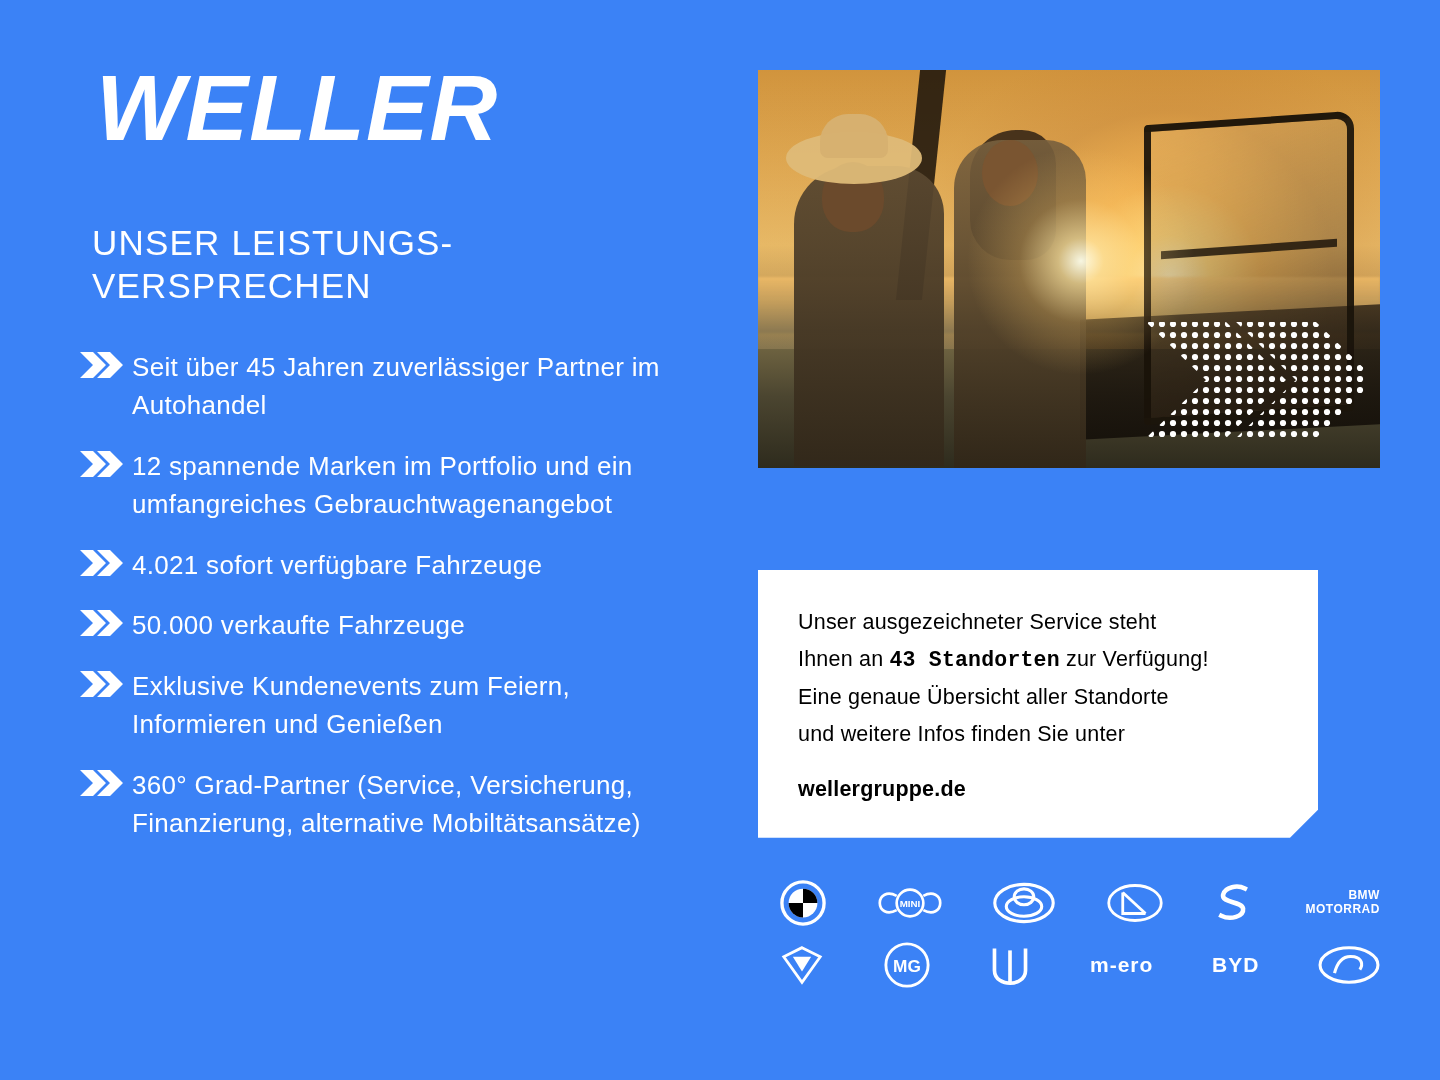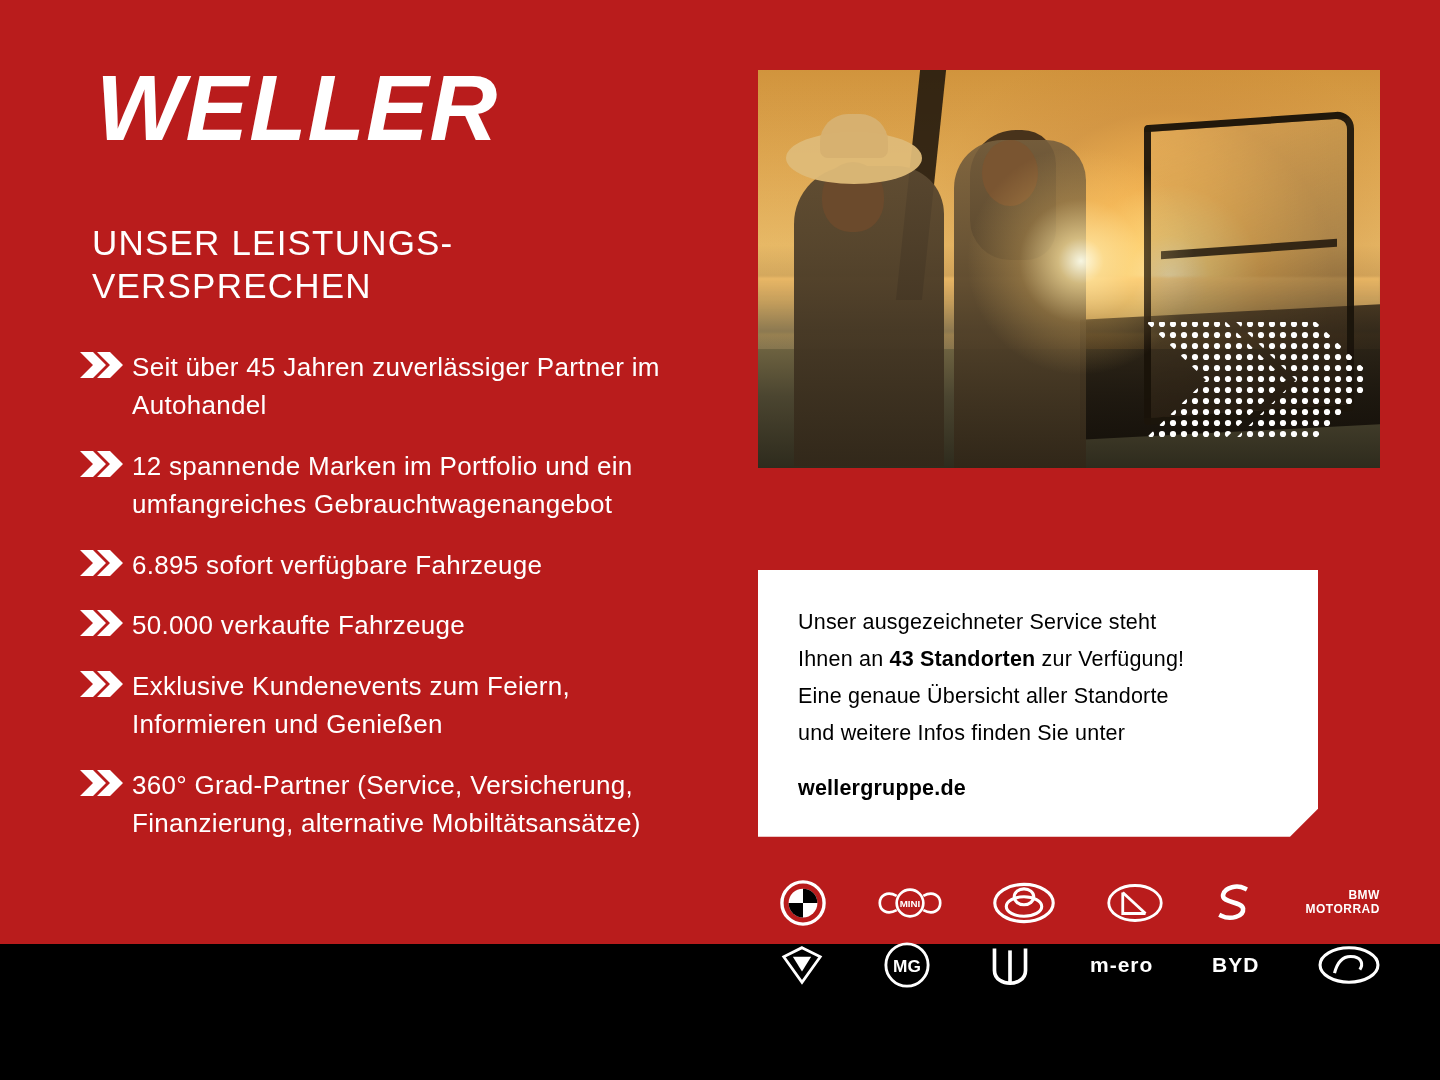--- a/index.html
+++ b/index.html
@@ -6,22 +6,22 @@
   html, body {
     width: 1440px;
     height: 1080px;
     background: #000000;
     font-family: "Liberation Sans", sans-serif;
     overflow: hidden;
   }
   .page {
     position: relative;
     width: 1440px;
-    height: 944px;
-    background: #b91c1c;
+    height: 1080px;
+    background: #3b82f6;
   }
 
   
   .left {
     position: absolute;
     left: 0; top: 0;
     width: 760px;
     height: 1080px;
   }
 
@@ -226,21 +226,21 @@
     background: #ffffff;
     color: #000;
     padding: 34px 34px 30px 40px;
     clip-path: polygon(0 0, 100% 0, 100% calc(100% - 28px), calc(100% - 28px) 100%, 0 100%);
   }
   .service-card p {
     font-size: 21.5px;
     line-height: 1.72;
     letter-spacing: 0.2px;
   }
-  .service-card b { font-weight: 700; }
+  .service-card b { font-weight: 700; font-family: Liberation Mono, monospace; }
   .service-card .url { font-weight: 700; display: inline-block; margin-top: 18px; }
 
   
   .brands {
     position: absolute;
     left: 40px;
     top: 872px;
     width: 600px;
   }
   .brand-row {
@@ -300,21 +300,21 @@
           </span>
           <span class="txt">12 spannende Marken im Portfolio und ein umfangreiches Gebrauchtwagenangebot</span>
         </div>
         <div class="promise">
           <span class="chev">
             <svg width="46" height="26" viewBox="0 0 46 26" aria-hidden="true">
               <polygon points="0,0 13,0 26,13 13,26 0,26 13,13" fill="#ffffff"></polygon>
               <polygon points="17,0 30,0 43,13 30,26 17,26 30,13" fill="#ffffff"></polygon>
             </svg>
           </span>
-          <span class="txt">6.895 sofort verfügbare Fahrzeuge</span>
+          <span class="txt">4.021 sofort verfügbare Fahrzeuge</span>
         </div>
         <div class="promise">
           <span class="chev">
             <svg width="46" height="26" viewBox="0 0 46 26" aria-hidden="true">
               <polygon points="0,0 13,0 26,13 13,26 0,26 13,13" fill="#ffffff"></polygon>
               <polygon points="17,0 30,0 43,13 30,26 17,26 30,13" fill="#ffffff"></polygon>
             </svg>
           </span>
           <span class="txt">50.000 verkaufte Fahrzeuge</span>
         </div>

